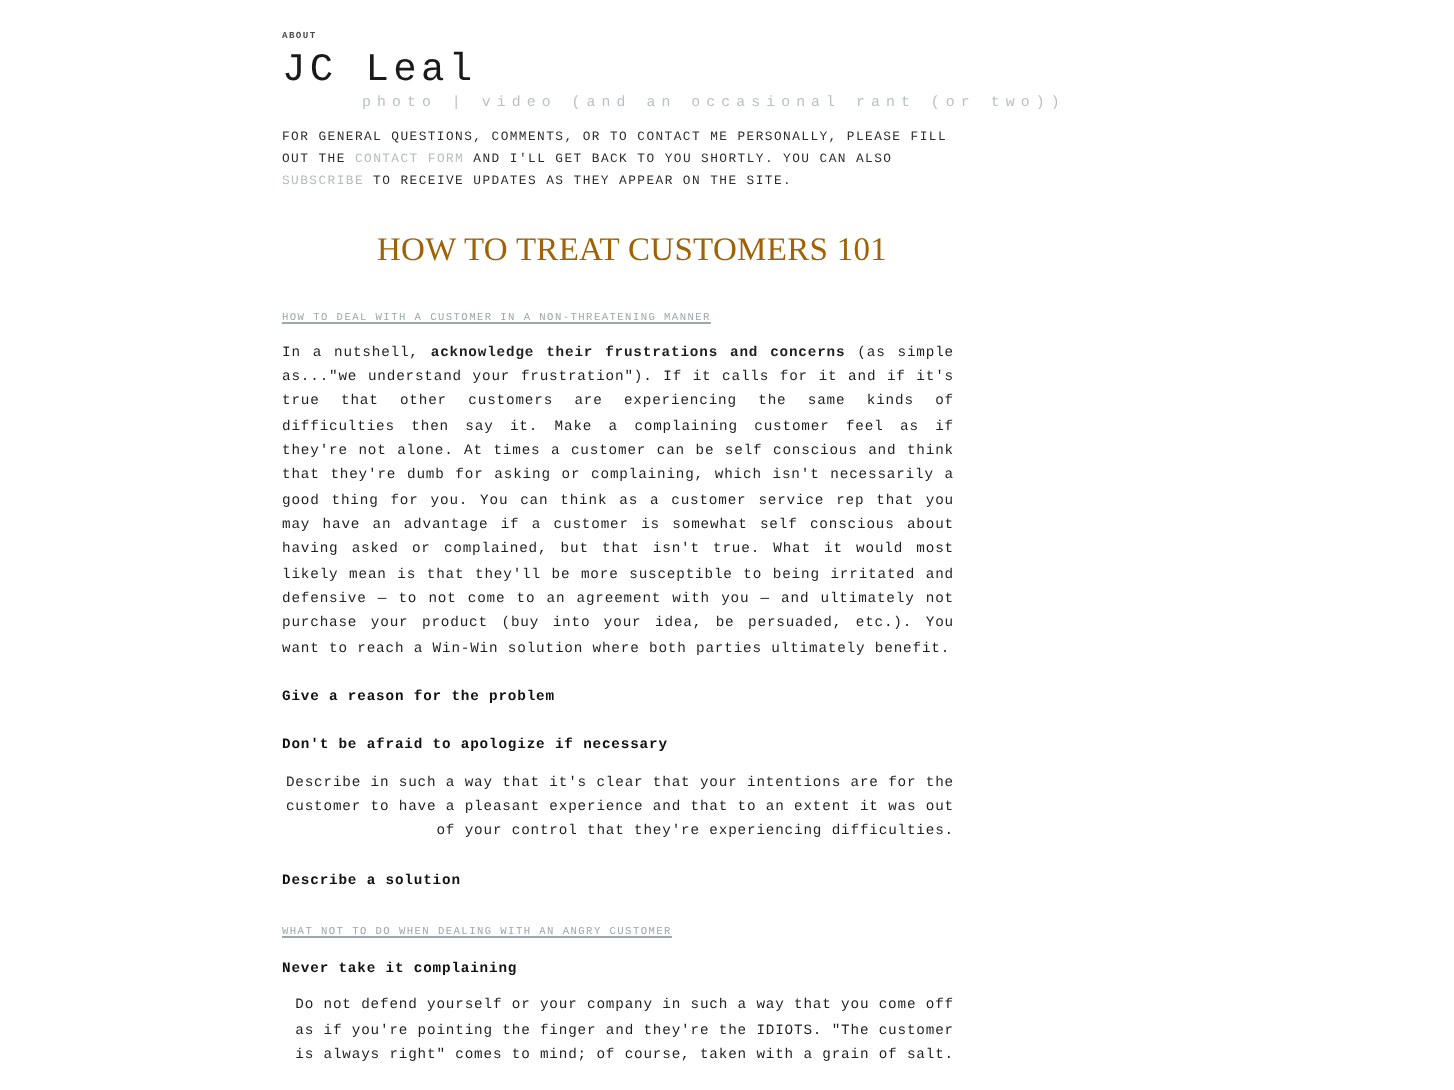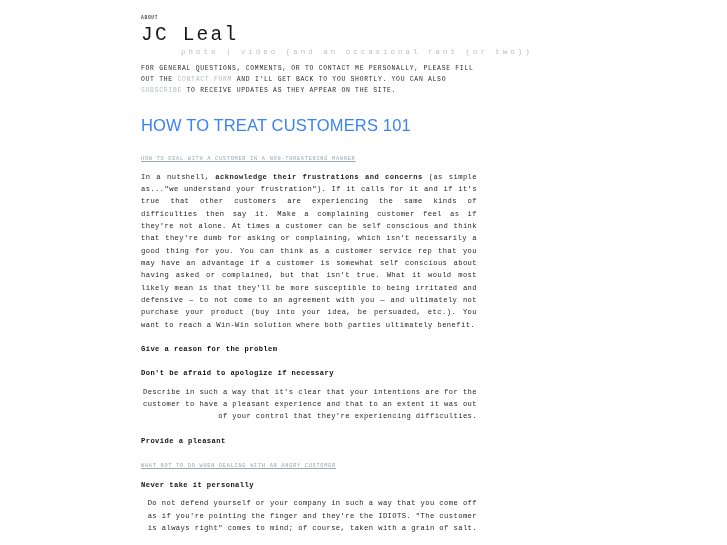--- a/index.html
+++ b/index.html
@@ -80,26 +80,27 @@
     text-decoration: none;
   }
 
   
   .article {
     margin-top: 18px;
   }
 
   .article-title {
     margin: 0;
-    font-family: Liberation Sans, sans-serif;
+    font-family: Liberation Serif, serif;
     font-size: 16.5px;
     font-weight: normal;
     letter-spacing: 0.15px;
-    color: #3b82f6;
+    color: #a16207;
     line-height: 20px;
+    text-align: center;
   }
 
   .section-link-wrap {
     margin-top: 12px;
   }
   .section-link {
     font-family: "Liberation Mono", "DejaVu Sans Mono", monospace;
     font-size: 5.3px;
     letter-spacing: 0.72px;
     color: #9aa7ae;
@@ -167,26 +168,26 @@
       </div>
 
       <p class="body-text"><span>In a nutshell, </span><b>acknowledge their frustrations and concerns</b><span> (as simple as..."we understand your frustration"). If it calls for it and if it's true that other customers are experiencing the same kinds of difficulties then say it. Make a complaining customer feel as if they're not alone. At times a customer can be self conscious and think that they're dumb for asking or complaining, which isn't necessarily a good thing for you. You can think as a customer service rep that you may have an advantage if a customer is somewhat self conscious about having asked or complained, but that isn't true. What it would most likely mean is that they'll be more susceptible to being irritated and defensive — to not come to an agreement with you — and ultimately not purchase your product (buy into your idea, be persuaded, etc.). You want to reach a Win-Win solution where both parties ultimately benefit.</span></p>
 
       <h3 class="sub-head">Give a reason for the problem</h3>
 
       <h3 class="sub-head">Don't be afraid to apologize if necessary</h3>
 
       <p class="body-text no-justify">Describe in such a way that it's clear that your intentions are for the customer to have a pleasant experience and that to an extent it was out of your control that they're experiencing difficulties.</p>
 
-      <h3 class="sub-head">Provide a pleasant</h3>
+      <h3 class="sub-head">Describe a solution</h3>
 
       <div class="section-link-wrap" style="margin-top:7px;">
         <a href="#" class="section-link">WHAT NOT TO DO WHEN DEALING WITH AN ANGRY CUSTOMER</a>
       </div>
 
-      <h3 class="sub-head tight">Never take it personally</h3>
+      <h3 class="sub-head tight">Never take it complaining</h3>
 
 
       <p class="body-text no-justify">Do not defend yourself or your company in such a way that you come off as if you're pointing the finger and they're the IDIOTS. "The customer is always right" comes to mind; of course, taken with a grain of salt.</p>
 
     </div>
   </div>
 </div>
 
 </body></html>

